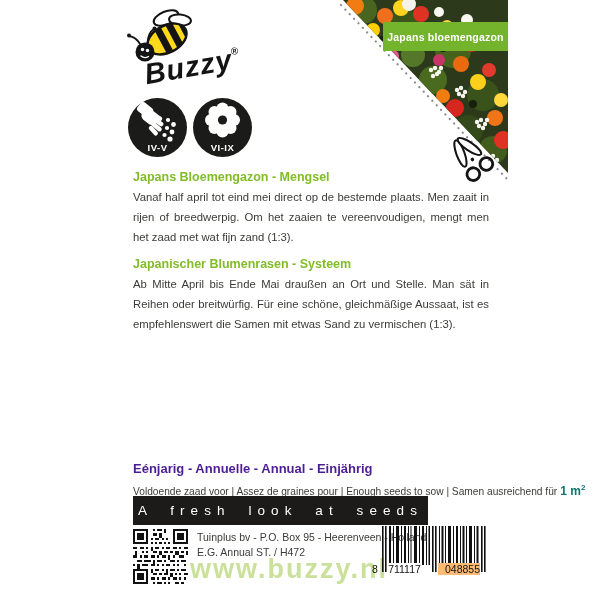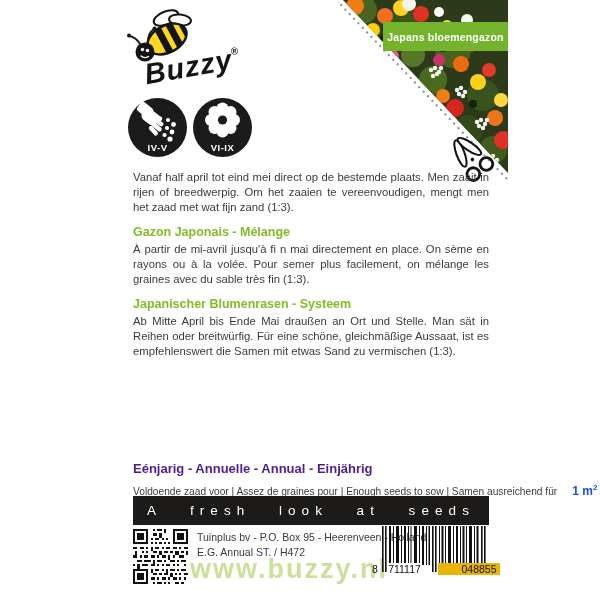--- a/index.html
+++ b/index.html
@@ -25,44 +25,44 @@
   .badge{position:absolute;width:59px;height:59px;border-radius:50%;background:#1b1b19;
          display:flex;flex-direction:column;align-items:center;justify-content:flex-start;}
   .badge.sow{left:128px;top:98px;}
   .badge.bloom{left:193px;top:98px;}
   .badge .lbl{color:#fff;font-size:9.5px;font-weight:700;letter-spacing:.5px;margin-top:-2px;}
 
   
   .sections{position:absolute;left:133px;top:170px;width:356px;}
   .section{margin-bottom:10px;}
   .section h3{margin:0 0 2px 0;font-size:12.5px;line-height:15px;color:#82bc29;font-weight:700;}
-  .section p{margin:0;font-size:11.3px;line-height:15px;text-align:justify;color:#3b3b38;}
+  .section p{margin:0;font-size:11.3px;line-height:20px;text-align:justify;color:#3b3b38;}
 
   .annual{position:absolute;left:133px;top:461px;font-size:13px;font-weight:700;color:#4c1d95;}
   .seedsline{position:absolute;left:133px;top:483px;width:356px;font-size:10.2px;color:#3b3b38;white-space:nowrap;}
-  .seedsline .qty{color:#1d4ed8;font-weight:700;font-size:12px;margin-left:15px;}
+  .seedsline .qty{color:#0f766e;font-weight:700;font-size:12px;margin-left:3px;}
   .seedsline .qty sup{font-size:8px;}
 
   
-  .tagbar{position:absolute;left:133px;top:496px;width:356px;height:29px;background:#1c1b19;
-          display:flex;align-items:center;padding:0 14px;box-sizing:border-box;}
+  .tagbar{position:absolute;left:133px;top:496px;width:295px;height:29px;background:#1c1b19;
+          display:flex;align-items:center;padding:0 5px;box-sizing:border-box;}
   .tagbar span{display:block;width:100%;color:#fff;font-size:13.5px;letter-spacing:.45em;
                text-align:justify;text-align-last:justify;line-height:29px;}
 
   
   .qr{position:absolute;left:133px;top:529px;width:55px;height:55px;}
   .addr1{position:absolute;left:197px;top:531px;font-size:10.5px;color:#3b3b38;}
   .addr2{position:absolute;left:197px;top:546px;font-size:10.5px;color:#3b3b38;}
   .website{position:absolute;left:190px;top:554px;font-size:27px;font-weight:700;
            color:#cbe19b;letter-spacing:2px;}
   .barcode{position:absolute;left:372px;top:526px;width:118px;height:52px;}
   .barcode .nums{position:absolute;top:37px;left:0;width:118px;font-size:10.5px;color:#111;}
   .barcode .n8{position:absolute;left:0;top:0;}
   .barcode .g1{position:absolute;left:16px;top:0;width:33px;text-align:center;background:#fff;}
-  .barcode .g2{position:absolute;left:66px;top:0;width:42px;text-align:center;background:#eab308;padding-left:20px;}
+  .barcode .g2{position:absolute;left:66px;top:0;width:42px;text-align:right;background:#fdba74;}
 </style>
 </head>
 <body>
 
 <div class="stage">
 
   <div class="logo">
     <svg width="100" height="62" viewBox="0 0 100 62">
       <defs>
         <clipPath id="beeBody">
@@ -216,25 +216,22 @@
           <circle cx="44" cy="34" r="2.4"></circle>
         <circle cx="36.5" cy="37" r="2.1"></circle>
           <circle cx="42" cy="41" r="2.6"></circle>
       </g>
     </svg>
     <span class="lbl">IV-V</span>
   </div>
 
   <div class="sections">
     <div class="section">
+      <h3>Japans Bloemengazon - Mengsel</h3>
       <p>Vanaf half april tot eind mei direct op de bestemde plaats. Men zaait in rijen of breedwerpig. Om het zaaien te vereenvoudigen, mengt men het zaad met wat fijn zand (1:3).</p>
-    </div>
-    <div class="section">
-      <h3>Gazon Japonais - Mélange</h3>
-      <p>À partir de mi-avril jusqu'à fi n mai directement en place. On sème en rayons ou à la volée. Pour semer plus facilement, on mélange les graines avec du sable très fin (1:3).</p>
     </div>
     <div class="section">
     </div>
     <div class="section">
       <h3>Japanischer Blumenrasen - Systeem</h3>
       <p>Ab Mitte April bis Ende Mai draußen an Ort und Stelle. Man sät in Reihen oder breitwürfig. Für eine schöne, gleichmäßige Aussaat, ist es empfehlenswert die Samen mit etwas Sand zu vermischen (1:3).</p>
     </div>
   </div>
 
   <div class="annual">Eénjarig - Annuelle - Annual - Einjährig</div>

